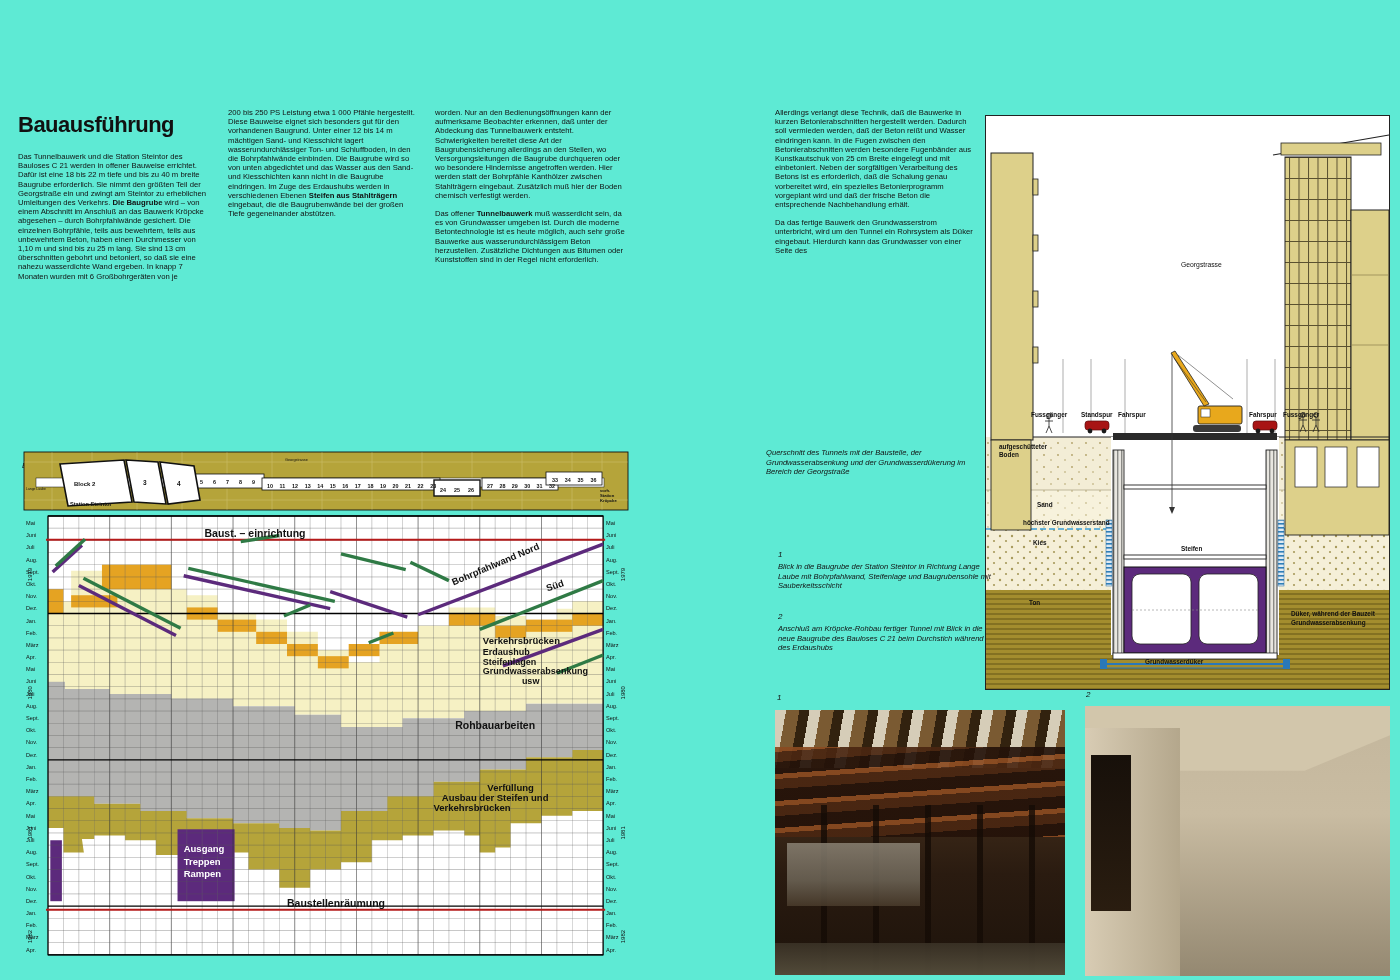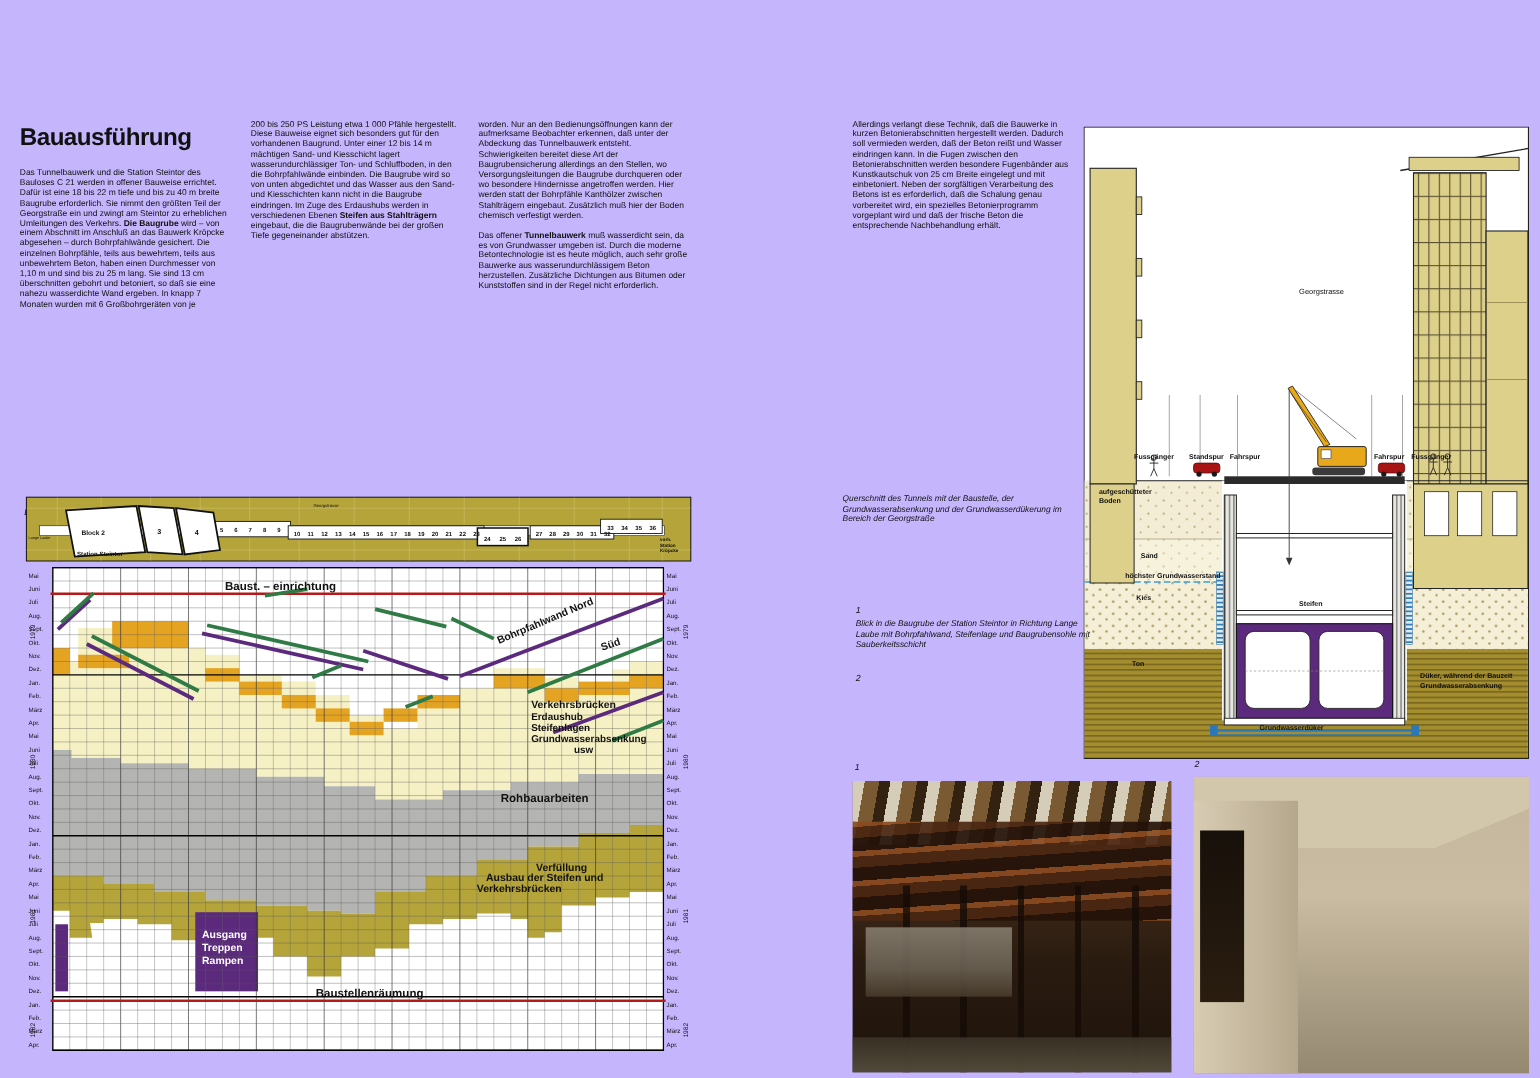--- a/index.html
+++ b/index.html
@@ -1,16 +1,16 @@
 <!DOCTYPE html>
 <html><head>
 <meta charset="utf-8">
 <style>
   html,body{margin:0;padding:0;background:#e8e8e8;}
-  .page{position:relative;width:1400px;height:980px;background:#c4b5fd;overflow:hidden;
+  .page{position:relative;width:1400px;height:980px;background:#5eead4;overflow:hidden;
         font-family:"Liberation Sans","DejaVu Sans",sans-serif;color:#111;}
   .abs{position:absolute;}
   h1.title{margin:0;font-size:22px;font-weight:bold;letter-spacing:-0.5px;}
   .col{font-size:7.7px;line-height:9.2px;text-align:left;}
   .col p{margin:0 0 9px 0;}
   .col p.tight{margin:0;}
   .caption{font-size:7.6px;line-height:9.6px;font-style:italic;}
   .fignum{font-size:8px;font-style:italic;}
   .chartlabel{font-size:8px;font-style:italic;margin-top:32px;}
   figure{margin:0;padding:0;position:absolute;overflow:hidden;}
@@ -53,20 +53,21 @@
     </div>
   <div class="col abs" style="left:228px;top:108px;width:194px;">
       <p><span>200 bis 250 PS Leistung etwa 1 000 Pfähle hergestellt. Diese Bauweise eignet sich besonders gut für den vorhandenen Baugrund. Unter einer 12 bis 14 m mächtigen Sand- und Kiesschicht lagert wasserundurchlässiger Ton- und Schluffboden, in den die Bohrpfahlwände einbinden. Die Baugrube wird so von unten abgedichtet und das Wasser aus den Sand- und Kiesschichten kann nicht in die Baugrube eindringen. Im Zuge des Erdaushubs werden in verschiedenen Ebenen </span><b>Steifen aus Stahlträgern</b><span> eingebaut, die die Baugrubenwände bei der großen Tiefe gegeneinander abstützen.</span></p>
     </div>
   <div class="col abs" style="left:435px;top:108px;width:194px;">
       <p><span>worden. Nur an den Bedienungsöffnungen kann der aufmerksame Beobachter erkennen, daß unter der Abdeckung das Tunnelbauwerk entsteht. Schwierigkeiten bereitet diese Art der Baugrubensicherung allerdings an den Stellen, wo Versorgungsleitungen die Baugrube durchqueren oder wo besondere Hindernisse angetroffen werden. Hier werden statt der Bohrpfähle Kanthölzer zwischen Stahlträgern eingebaut. Zusätzlich muß hier der Boden chemisch verfestigt werden.</span></p>
       <p class="tight"><span>Das offener </span><b>Tunnelbauwerk</b><span> muß wasserdicht sein, da es von Grundwasser umgeben ist. Durch die moderne Betontechnologie ist es heute möglich, auch sehr große Bauwerke aus wasserundurchlässigem Beton herzustellen. Zusätzliche Dichtungen aus Bitumen oder Kunststoffen sind in der Regel nicht erforderlich.</span></p>
     </div>
   <div class="col abs" style="left:775px;top:108px;width:202px;">
       <p><span>Allerdings verlangt diese Technik, daß die Bauwerke in kurzen Betonierabschnitten hergestellt werden. Dadurch soll vermieden werden, daß der Beton reißt und Wasser eindringen kann. In die Fugen zwischen den Betonierabschnitten werden besondere Fugenbänder aus Kunstkautschuk von 25 cm Breite eingelegt und mit einbetoniert. Neben der sorgfältigen Verarbeitung des Betons ist es erforderlich, daß die Schalung genau vorbereitet wird, ein spezielles Betonierprogramm vorgeplant wird und daß der frische Beton die entsprechende Nachbehandlung erhält.</span></p>
+      <p><span>Da das fertige Bauwerk den Grundwasserstrom unterbricht, wird um den Tunnel ein Rohrsystem als Düker eingebaut. Hierdurch kann das Grundwasser von einer Seite des</span></p>
     </div>
 
   <div class="chartlabel abs" style="left:22px;top:429px;">Bauzeitenplan</div>
   <svg id="gantt-svg" class="abs" style="left:22px;top:448px;" width="618" height="512" viewBox="0 0 618 512">
       <g>
         <rect x="2" y="4" width="604" height="58" fill="#b5a43a" stroke="#111" stroke-width="0.9"></rect>
         <g stroke="#f5efc0" opacity="0.3" stroke-width="0.7">
           <line x1="30" y1="4" x2="30" y2="62"></line>
           <line x1="70" y1="4" x2="70" y2="62"></line>
           <line x1="115" y1="4" x2="115" y2="62"></line>
@@ -492,20 +493,21 @@
       <text x="306" y="501">Düker, während der Bauzeit</text>
       <text x="306" y="510">Grundwasserabsenkung</text>
       <text x="160" y="549">Grundwasserdüker</text>
     </g>
   </svg>
 
   <div class="caption abs" style="left:766px;top:448px;width:216px;">Querschnitt des Tunnels mit der Baustelle, der Grundwasserabsenkung und der Grundwasserdükerung im Bereich der Georgstraße</div>
   <div class="fignum abs" style="left:778px;top:550px;">1</div>
   <div class="caption abs" style="left:778px;top:562px;width:216px;font-style:italic;">Blick in die Baugrube der Station Steintor in Richtung Lange Laube mit Bohrpfahlwand, Steifenlage und Baugrubensohle mit Sauberkeitsschicht</div>
   <div class="fignum abs" style="left:778px;top:612px;">2</div>
+  <div class="caption abs" style="left:778px;top:624px;width:216px;">Anschluß am Kröpcke-Rohbau fertiger Tunnel mit Blick in die neue Baugrube des Bauloses C 21 beim Durchstich während des Erdaushubs</div>
 
   <div class="fignum abs" style="left:777px;top:693px;">1</div>
   <div class="fignum abs" style="left:1086px;top:690px;">2</div>
 
   <figure style="left:775px;top:710px;width:290px;height:265px;">
     <div class="ph p1-base"></div>
     <div class="ph p1-sky"></div>
     <div class="ph p1-beams"></div>
     <div class="ph p1-posts"></div>
     <div class="ph p1-wall"></div>

